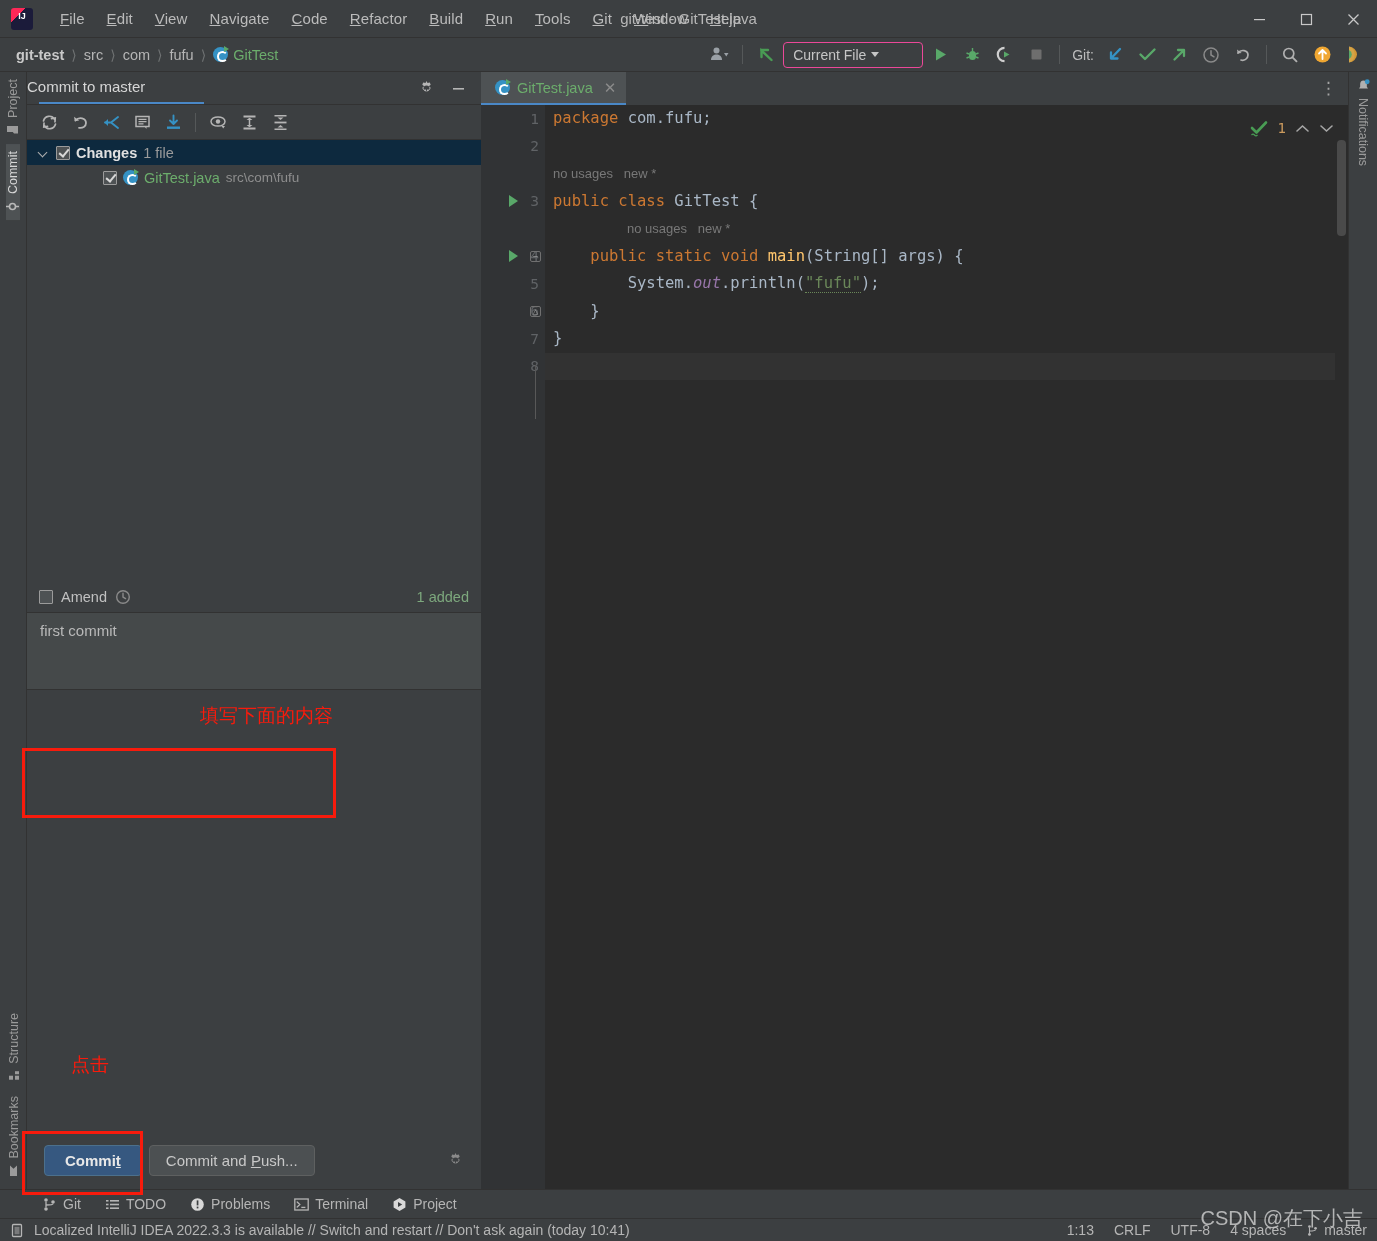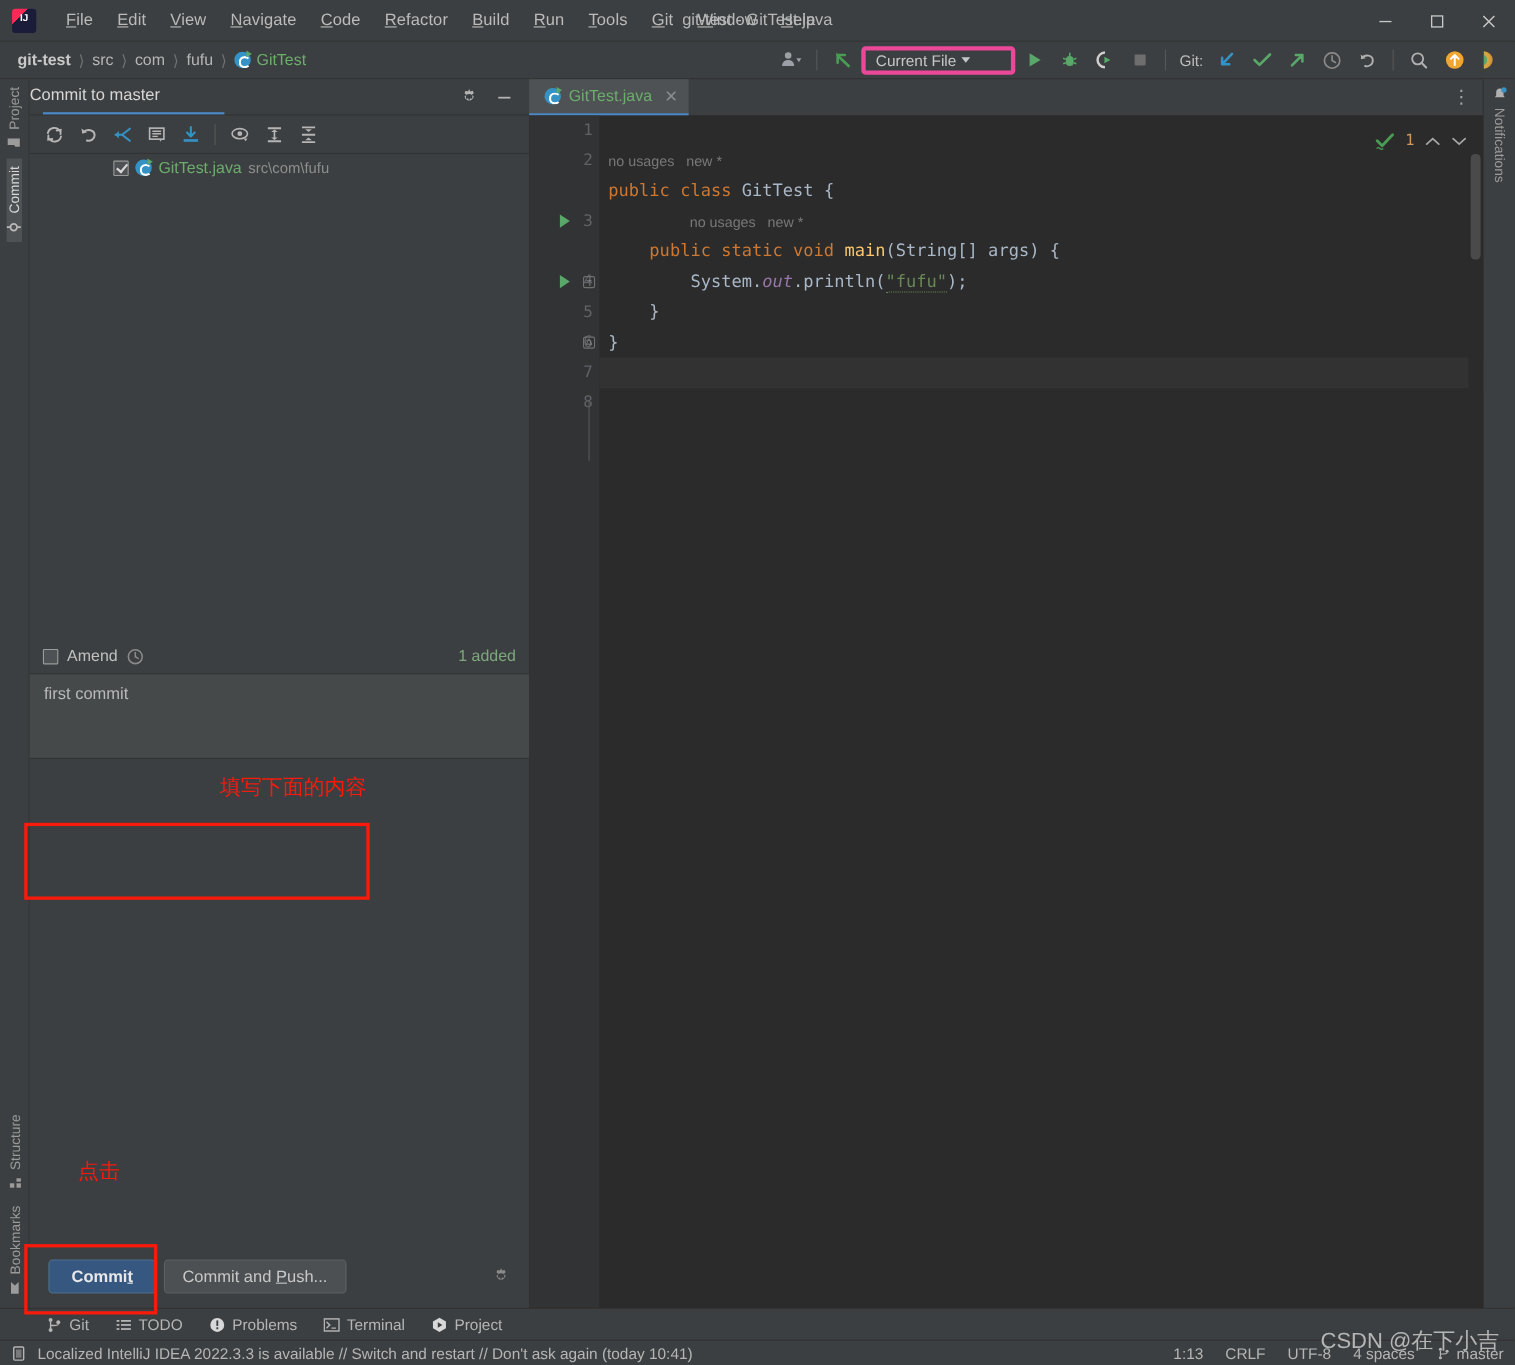--- a/index.html
+++ b/index.html
@@ -68,21 +68,21 @@
     border-left: 5px solid #59a869; border-top: 3.5px solid transparent;
     border-bottom: 3.5px solid transparent;
   }
   .nav-right { margin-left: auto; display: flex; align-items: center; gap: 2px; padding-right: 8px; }
   .tb-btn {
     width: 30px; height: 28px; display: flex; align-items: center; justify-content: center;
     color: #a9b7c6; border-radius: 3px;
   }
   .tb-sep { width: 1px; height: 19px; background: #555859; margin: 0 6px; }
   .runcfg {
-    height: 26px; min-width: 140px; border: 4px solid #ec4899; border-radius: 4px;
+    height: 26px; min-width: 140px; border: 1px solid #ec4899; border-radius: 4px;
     display: flex; align-items: center; gap: 5px; padding: 0 9px;
     color: #c6c6c6; font-size: 14px; background: #3c3f41;
   }
   .caret-d { width: 0; height: 0; border-left: 4.5px solid transparent;
     border-right: 4.5px solid transparent; border-top: 5px solid #c6c6c6; }
   .git-label { color: #bcbcbc; font-size: 14px; margin: 0 4px 0 4px; }
 
   
   .stripe-l {
     position: absolute; left: 0; top: 72px; width: 27px; height: 1117px;
@@ -536,20 +536,26 @@
         <svg width="19" height="19" viewBox="0 0 19 19">
           <path d="M3.5 9.5 L15.5 9.5" stroke="#b5b5b5" stroke-width="1.8"></path>
           <path d="M6.5 4.5 L9.5 7 L12.5 4.5" fill="#b5b5b5"></path>
           <path d="M6.5 14.5 L9.5 12 L12.5 14.5" fill="#b5b5b5"></path>
           <path d="M3.5 2.8 L15.5 2.8 M3.5 16.2 L15.5 16.2" stroke="#b5b5b5" stroke-width="1.5"></path>
         </svg>
       </div>
     </div>
 
     <div class="cp-tree">
+      <div class="tree-row selected">
+        <span class="chev"></span>
+        <span class="cbx checked"></span>
+        <span class="tree-label-bold">Changes</span>
+        <span class="tree-sub">1 file</span>
+      </div>
       <div class="tree-row" style="padding-left:76px;">
         <span class="cbx checked"></span>
         <span class="cls-ico"></span>
         <span class="file-name">GitTest.java</span>
         <span class="file-path">src\com\fufu</span>
       </div>
     </div>
 
     <div class="amend-row">
       <span class="cbx"></span>
@@ -612,20 +618,21 @@
         <div class="gline">
           <span class="fold">△</span>
           <span>6</span>
         </div>
         <div class="gline">7</div>
         <div class="gline">8</div>
         <div class="fold-line" style="top:260px;height:54px;"></div>
       </div>
 
       <div class="code-body">
+        <div class="cl"><span class="kw">package </span><span class="plain">com.fufu;</span></div>
         <div class="cl"></div>
         <div class="cl"><span class="hint">no usages   new *</span></div>
         <div class="cl"><span class="kw">public class </span><span class="plain">GitTest {</span></div>
         <div class="cl"><span class="hint" style="margin-left:74px;">no usages   new *</span></div>
         <div class="cl"><span class="kw">    public static void </span><span class="fn">main</span><span class="plain">(String[] args) {</span></div>
         <div class="cl"><span class="plain">        System.</span><span class="fld">out</span><span class="plain">.println(</span><span class="str">"fufu"</span><span class="plain">);</span></div>
         <div class="cl"><span class="plain">    }</span></div>
         <div class="cl"><span class="plain">}</span></div>
         <div class="cl"><div class="curline"></div></div>
 

